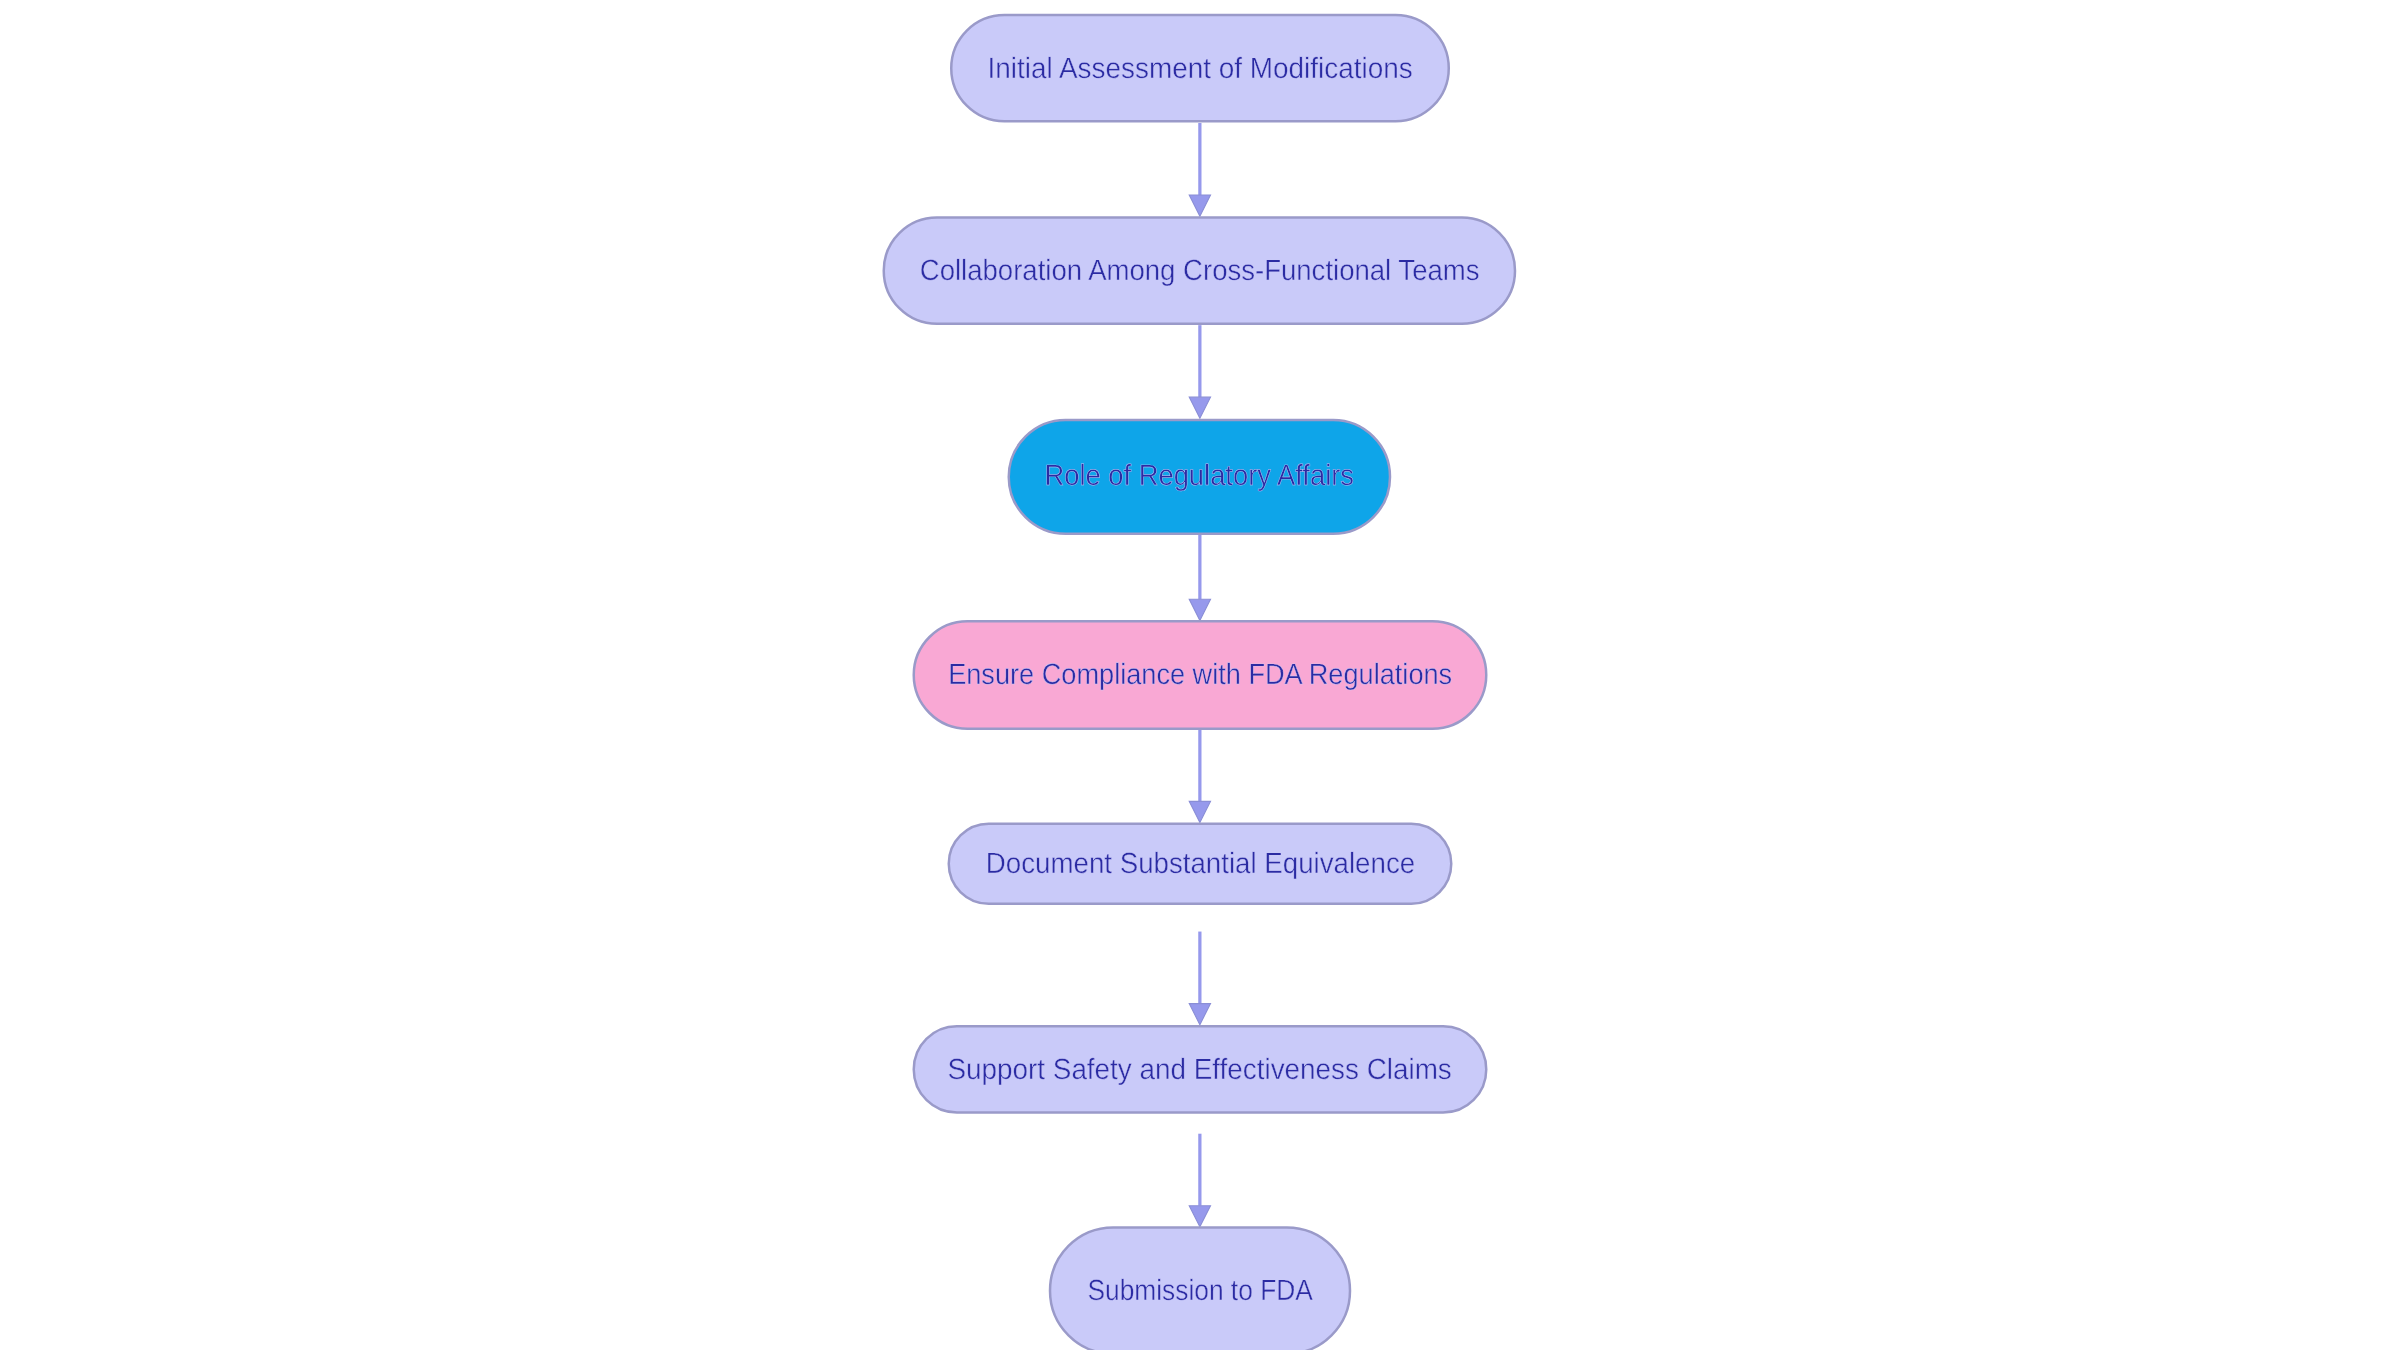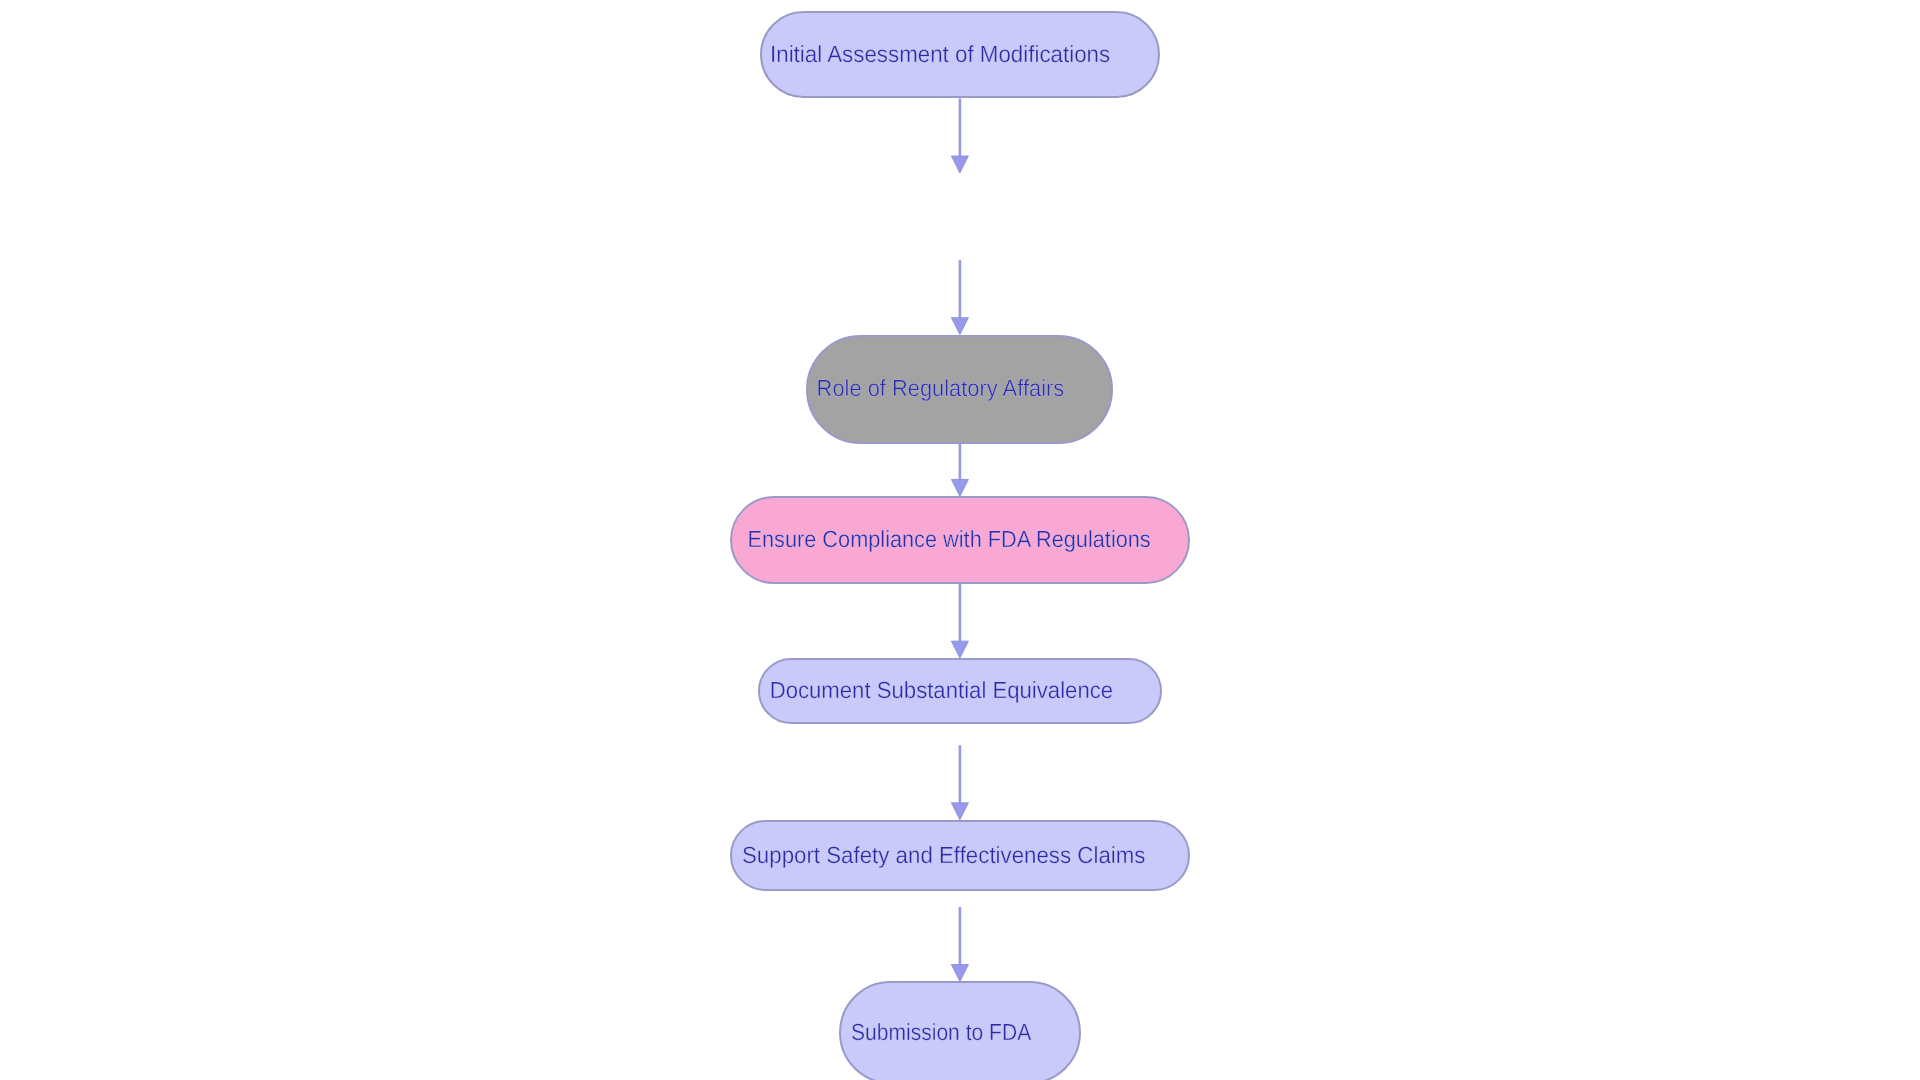--- a/index.html
+++ b/index.html
@@ -22,20 +22,21 @@
     position: absolute;
     left: 0; top: 0;
     width: 1920px; height: 1080px;
     overflow: visible;
   }
   .node {
     position: absolute;
     box-sizing: border-box;
     display: flex;
     align-items: center;
+    justify-content: center;
     border-radius: 9999px;
     border-style: solid;
     border-width: 2px;
     white-space: nowrap;
   }
   .node-label {
     line-height: 1;
     display: block;
     paint-order: fill stroke;
     text-rendering: geometricPrecision;
@@ -58,21 +59,24 @@
     <path d="M 951.4 641.14 L 968.4 641.14 L 959.9 658.04 Z" fill="#9699ec" stroke="#8a8ed6" stroke-width="0.9" stroke-linejoin="miter"></path>
     <path d="M 959.9 745.24 L 959.9 802.86" stroke="#9699ec" stroke-width="2.6" fill="none"></path>
     <path d="M 951.4 802.86 L 968.4 802.86 L 959.9 819.76 Z" fill="#9699ec" stroke="#8a8ed6" stroke-width="0.9" stroke-linejoin="miter"></path>
     <path d="M 959.9 906.96 L 959.9 964.57" stroke="#9699ec" stroke-width="2.6" fill="none"></path>
     <path d="M 951.4 964.57 L 968.4 964.57 L 959.9 981.47 Z" fill="#9699ec" stroke="#8a8ed6" stroke-width="0.9" stroke-linejoin="miter"></path>
   </svg>
 
   <div class="node" style="left: 759.5px; top: 11.2px; width: 400.8px; height: 87.2px; background: rgb(201, 202, 249); border-color: rgb(154, 154, 201); border-width: 2px;">
     <span class="node-label" style="color:#2b2ba3;font-size:23.4px;transform:scaleX(0.95496) translateZ(0);-webkit-text-stroke:0.35px #c9caf9;">Initial Assessment of Modifications</span>
   </div>
-  <div class="node" style="left: 806.3px; top: 334.62px; width: 307.2px; height: 109px; background: #a3a3a3; border-color: rgb(154, 154, 201); border-width: 2px;">
+  <div class="node" style="left: 706.4px; top: 172.91px; width: 507px; height: 87.2px; background: rgb(201, 202, 249); border-color: rgb(154, 154, 201); border-width: 2px;">
+    <span class="node-label" style="color:#2b2ba3;font-size:23.4px;transform:scaleX(0.94186) translateZ(0);-webkit-text-stroke:0.35px #c9caf9;">Collaboration Among Cross-Functional Teams</span>
+  </div>
+  <div class="node" style="left: 806.3px; top: 334.62px; width: 307.2px; height: 93px; background: #0ea5e9; border-color: rgb(154, 154, 201); border-width: 2px;">
     <span class="node-label" style="color:#2b2ba3;font-size:23.4px;transform:scaleX(0.93511) translateZ(0);-webkit-text-stroke:0.35px #c9caf9;">Role of Regulatory Affairs</span>
   </div>
   <div class="node" style="left: 729.9px; top: 496.33px; width: 460px; height: 87.2px; background: #f9a8d4; border-color: rgb(154, 154, 201); border-width: 2px;">
     <span class="node-label" style="color:#2b2ba3;font-size:23.4px;transform:scaleX(0.92854) translateZ(0);-webkit-text-stroke:0.35px #c9caf9;">Ensure Compliance with FDA Regulations</span>
   </div>
   <div class="node" style="left: 758px; top: 658.04px; width: 403.8px; height: 66px; background: rgb(201, 202, 249); border-color: rgb(154, 154, 201); border-width: 2px;">
     <span class="node-label" style="color:#2b2ba3;font-size:23.4px;transform:scaleX(0.94680) translateZ(0);-webkit-text-stroke:0.35px #c9caf9;">Document Substantial Equivalence</span>
   </div>
   <div class="node" style="left: 729.9px; top: 819.76px; width: 460px; height: 71px; background: rgb(201, 202, 249); border-color: rgb(154, 154, 201); border-width: 2px;">
     <span class="node-label" style="color:#2b2ba3;font-size:23.4px;transform:scaleX(0.95286) translateZ(0);-webkit-text-stroke:0.35px #c9caf9;">Support Safety and Effectiveness Claims</span>

